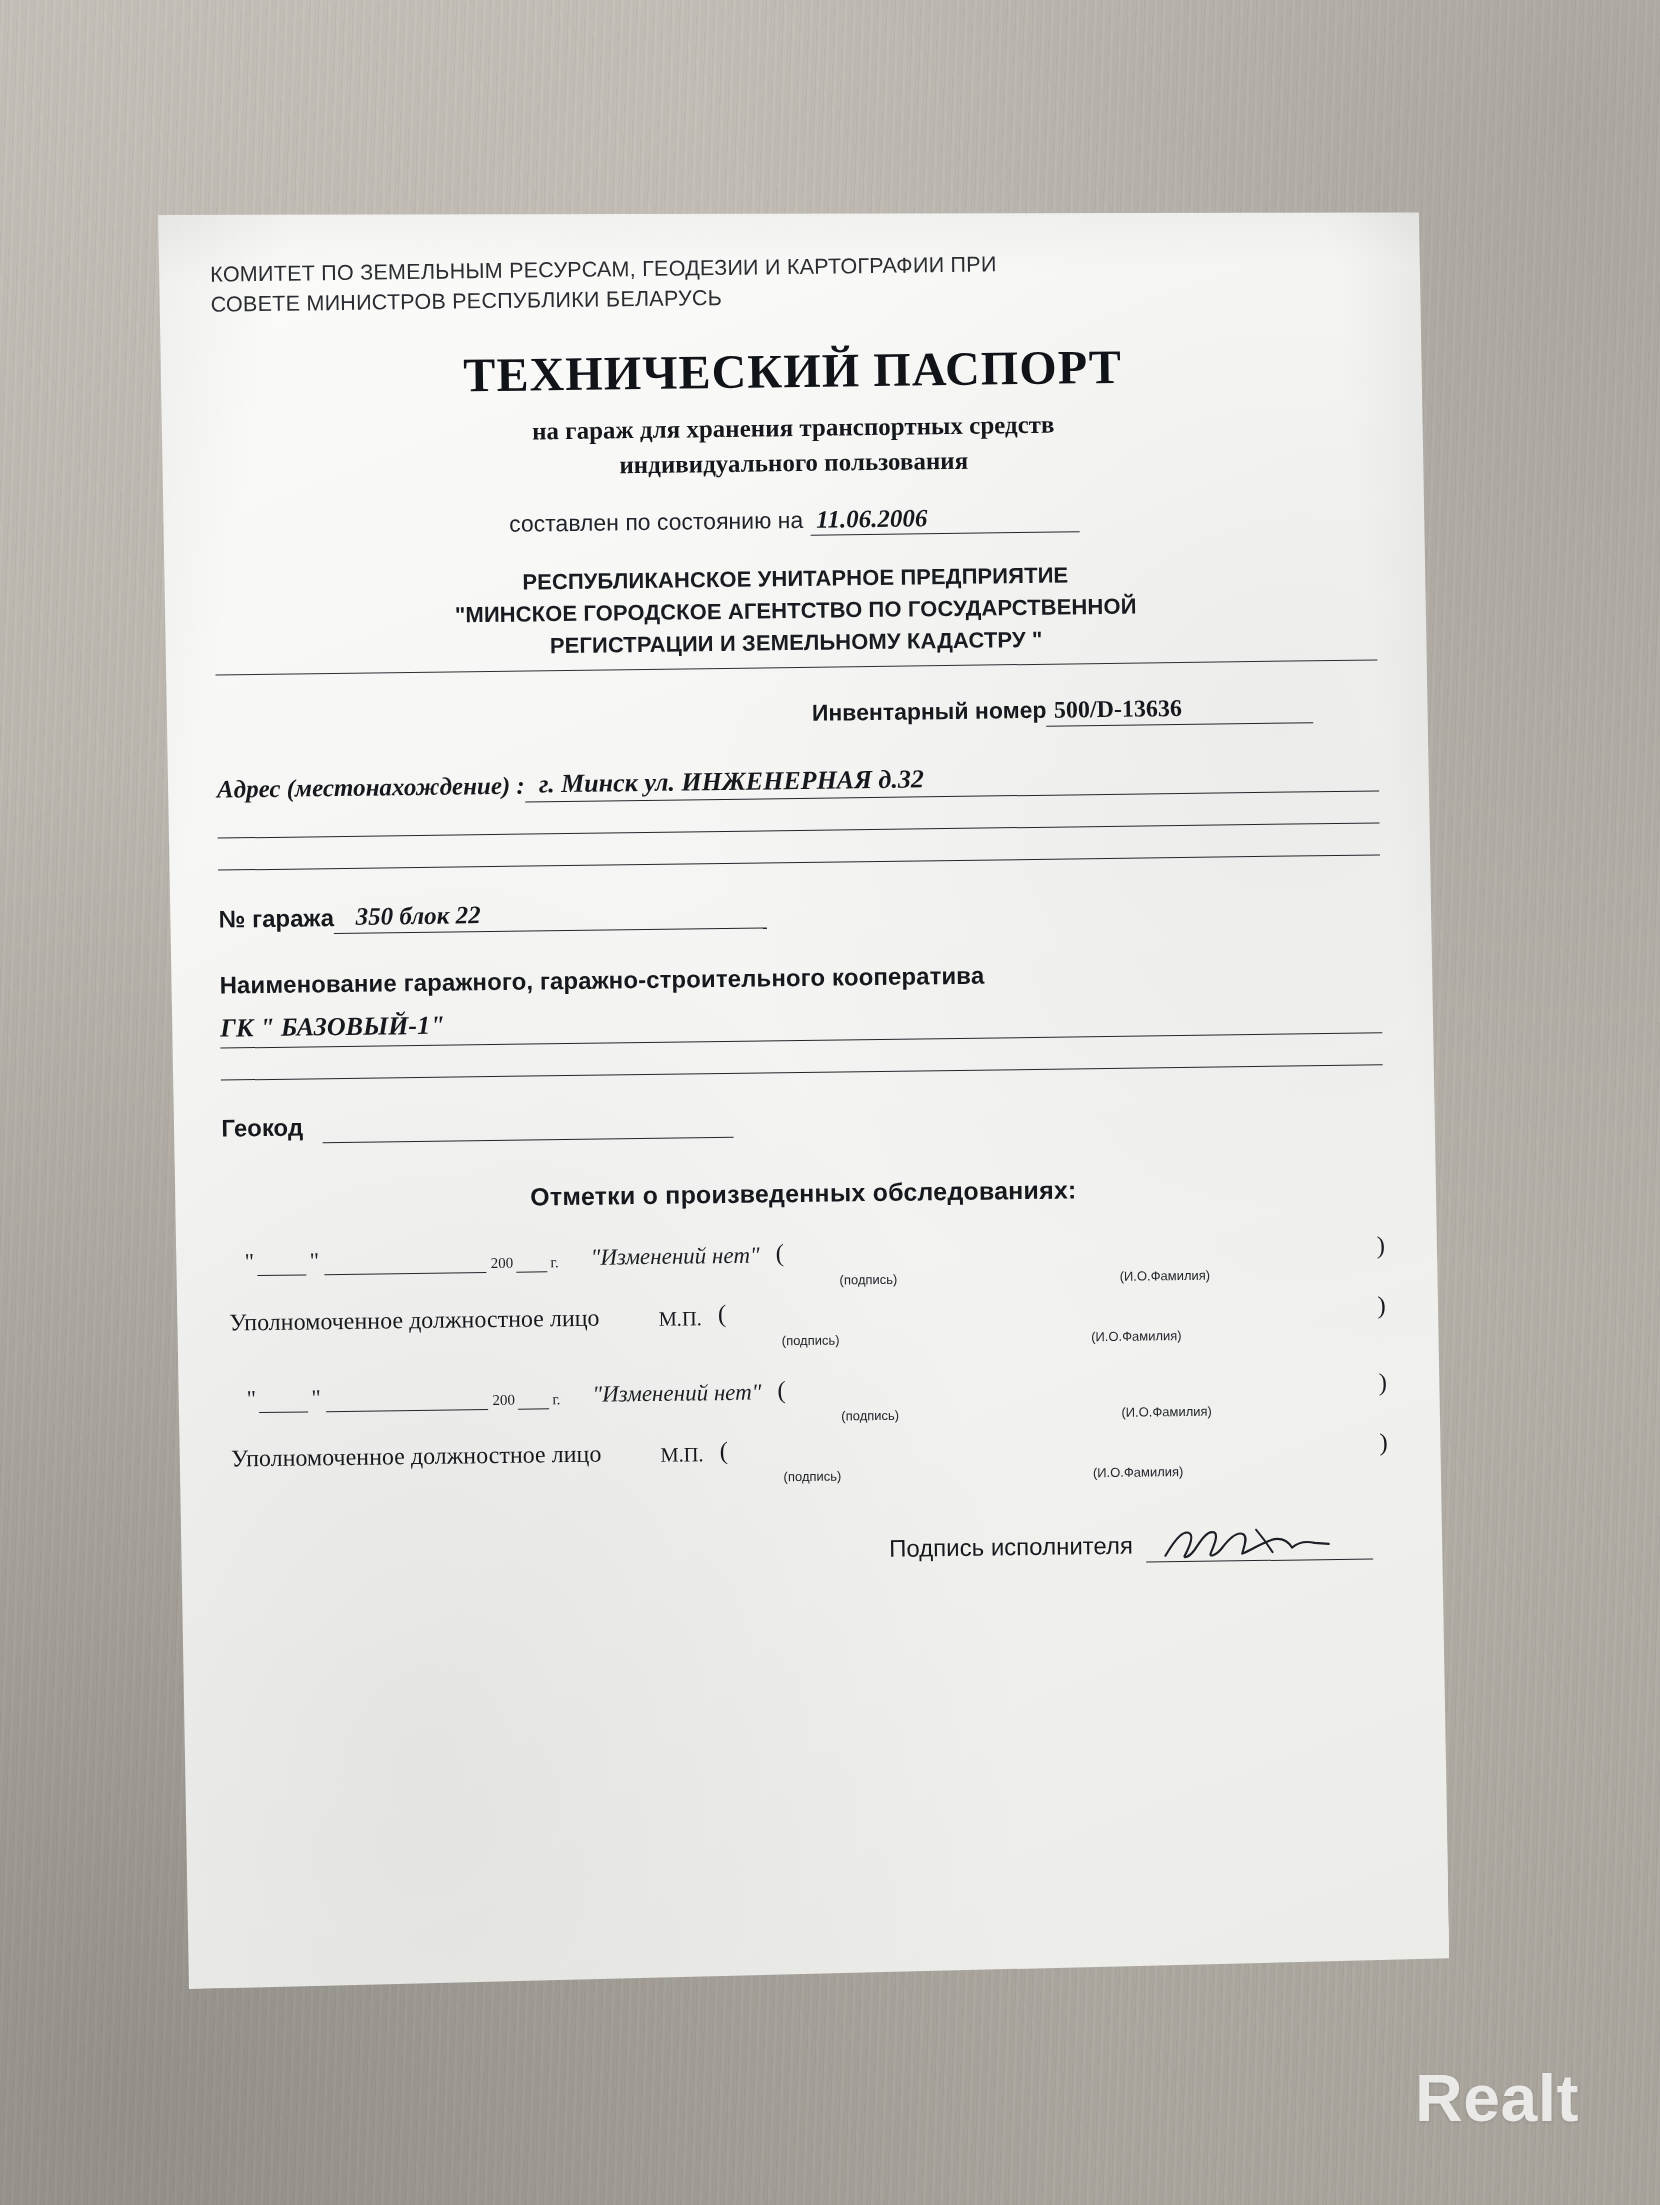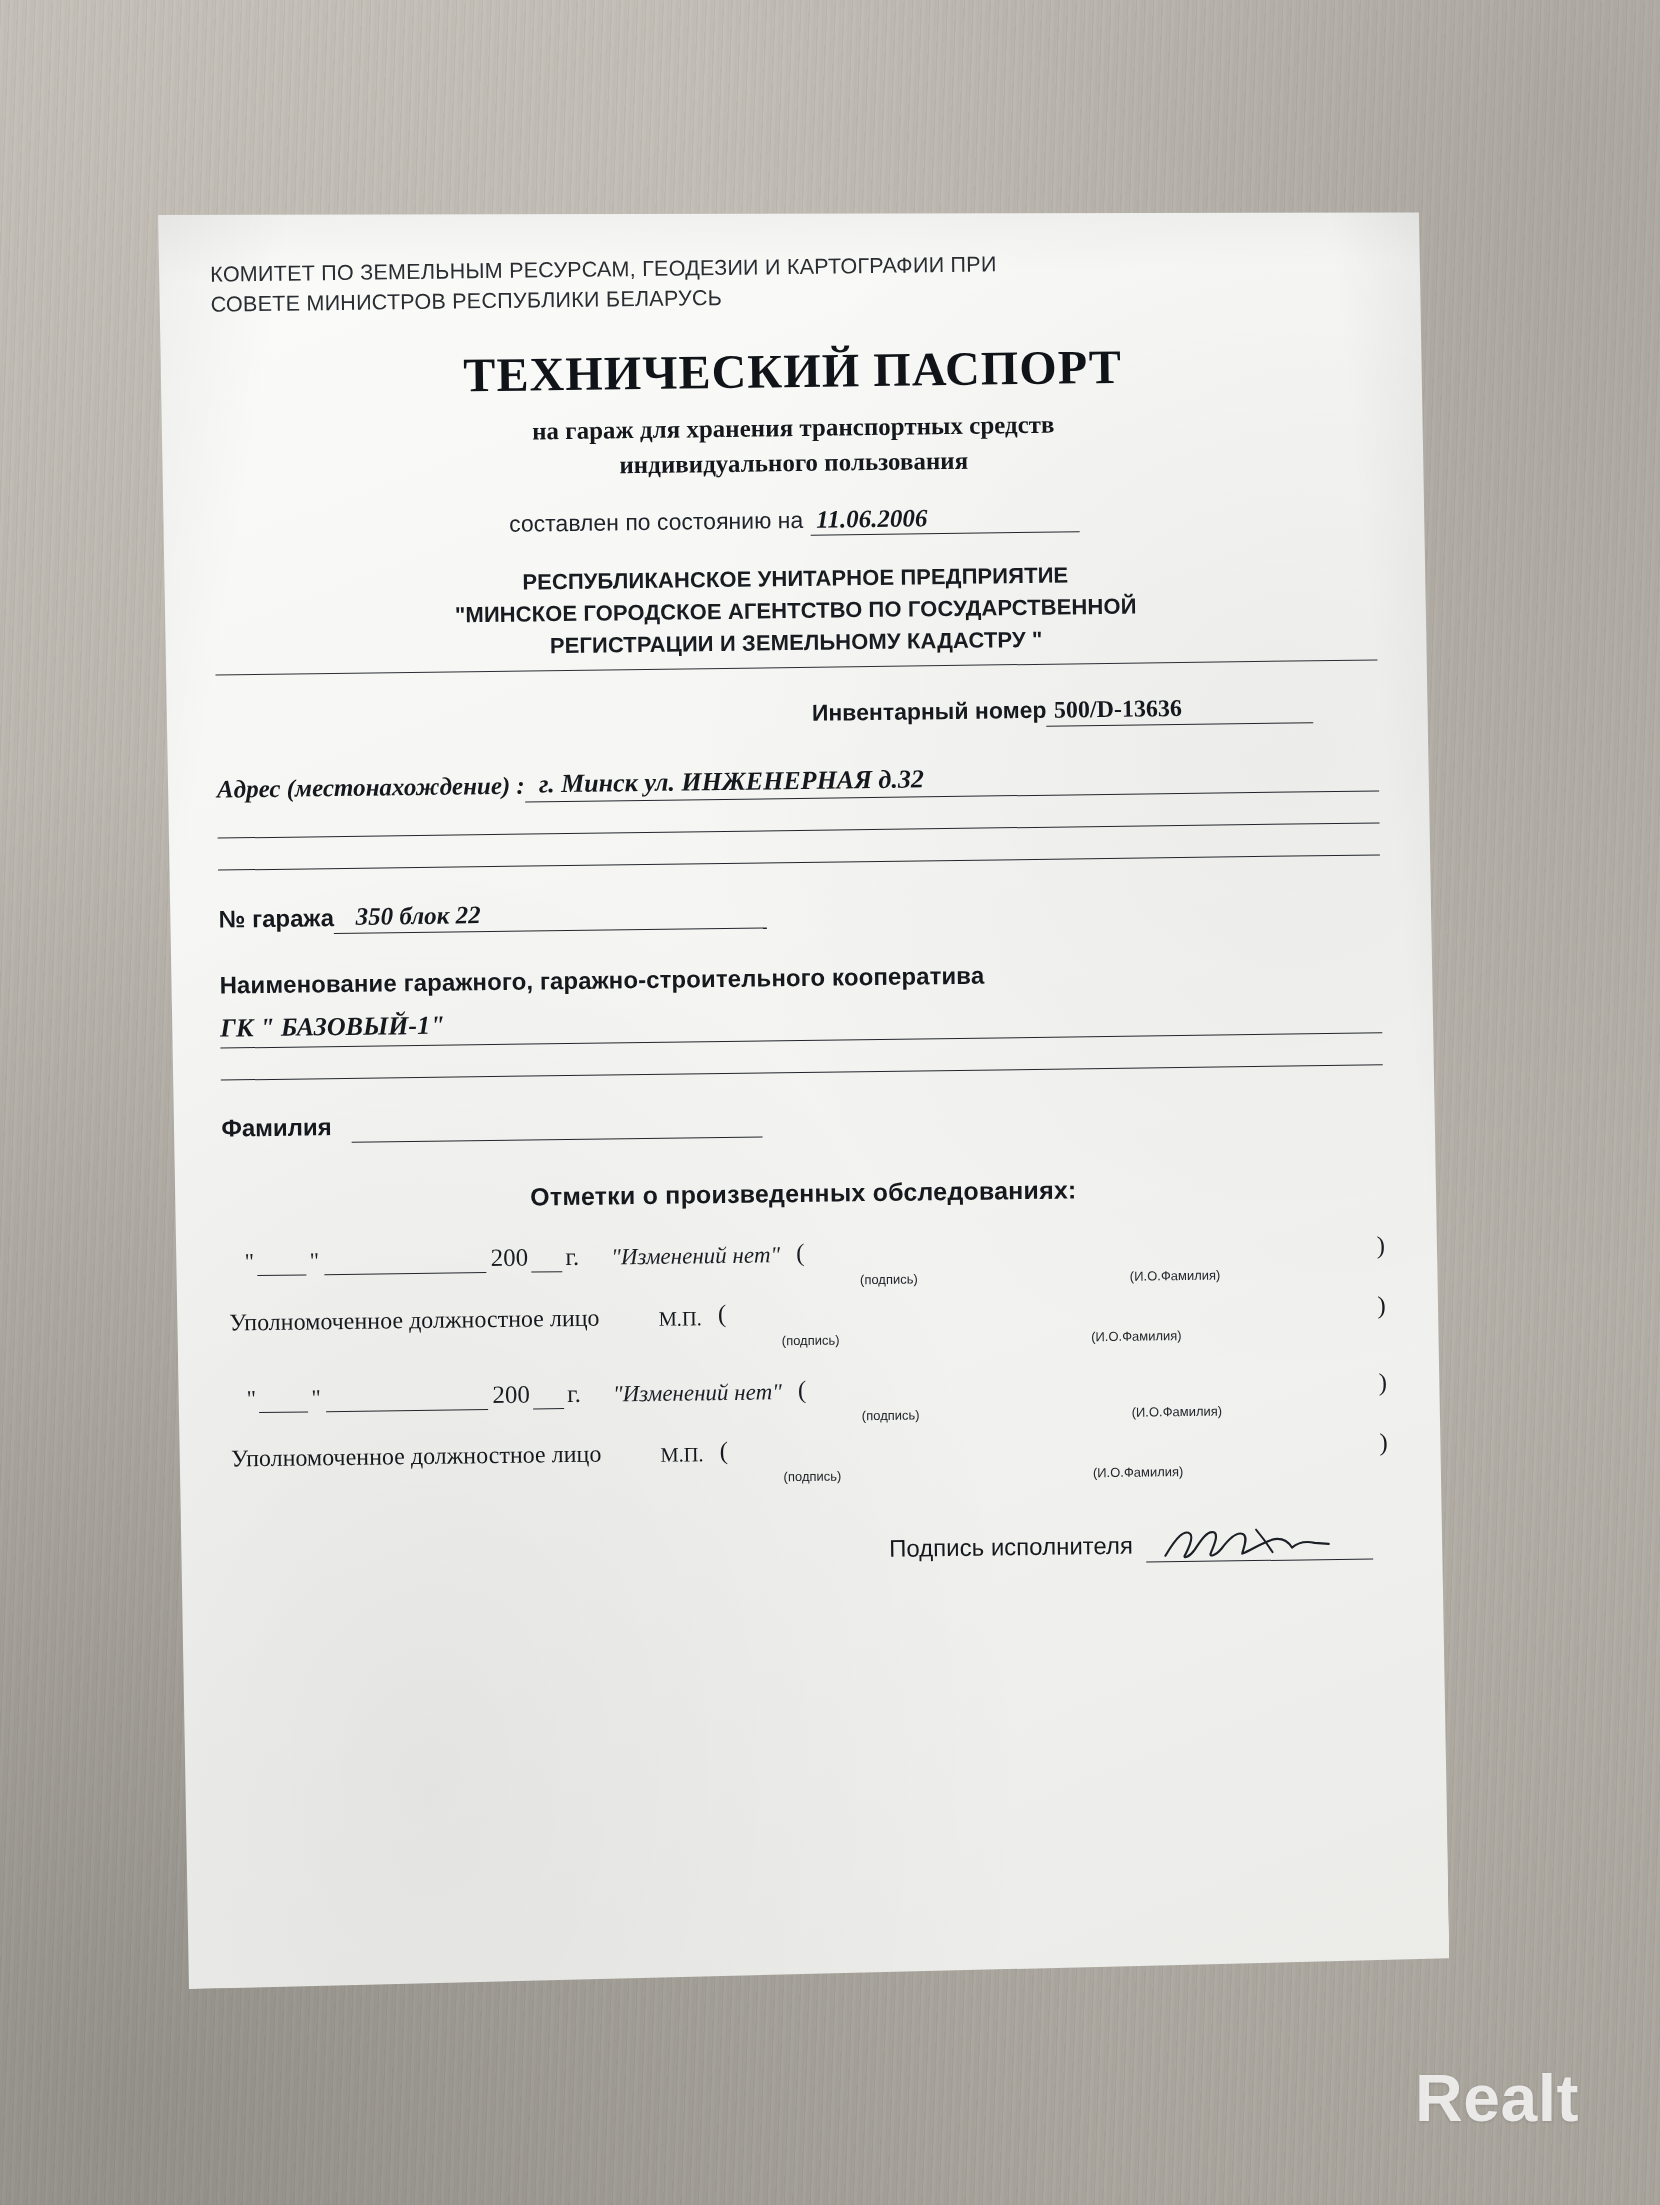--- a/index.html
+++ b/index.html
@@ -298,21 +298,21 @@
     margin: 0 3.2px;
   }
   .u-mid {
     border-bottom: 1.6px solid #22262b;
     width: 162px;
     height: 4.3px;
     margin: 0 4.3px 0 5.4px;
   }
   .year {
     font-family: "Liberation Serif", serif;
-    font-size: 25px;
+    font-size: 15px;
     white-space: nowrap;
     padding-bottom: 1.1px;
   }
   .no-changes {
     font-family: "Liberation Serif", serif;
     font-style: italic;
     font-size: 23px;
     white-space: nowrap;
     padding: 0 0 1.1px 32px;
   }
@@ -474,21 +474,21 @@
     <div class="garage">
       <span class="lbl">№ гаража</span>
       <span class="val">350  блок 22</span>
     </div>
 
     <div class="coop-label">Наименование гаражного, гаражно-строительного кооператива</div>
     <div class="coop-val">ГК " БАЗОВЫЙ-1"</div>
     <div class="blank-line"></div>
 
     <div class="geo">
-      <span class="lbl">Фамилия</span>
+      <span class="lbl">Геокод</span>
       <span class="val"></span>
     </div>
 
     <div class="marks-title">Отметки  о произведенных обследованиях:</div>
 
     <div class="insp">
       <div class="insp-row">
         <span class="quote-group">
           <span class="q">"</span>
           <span class="u-short"></span>

